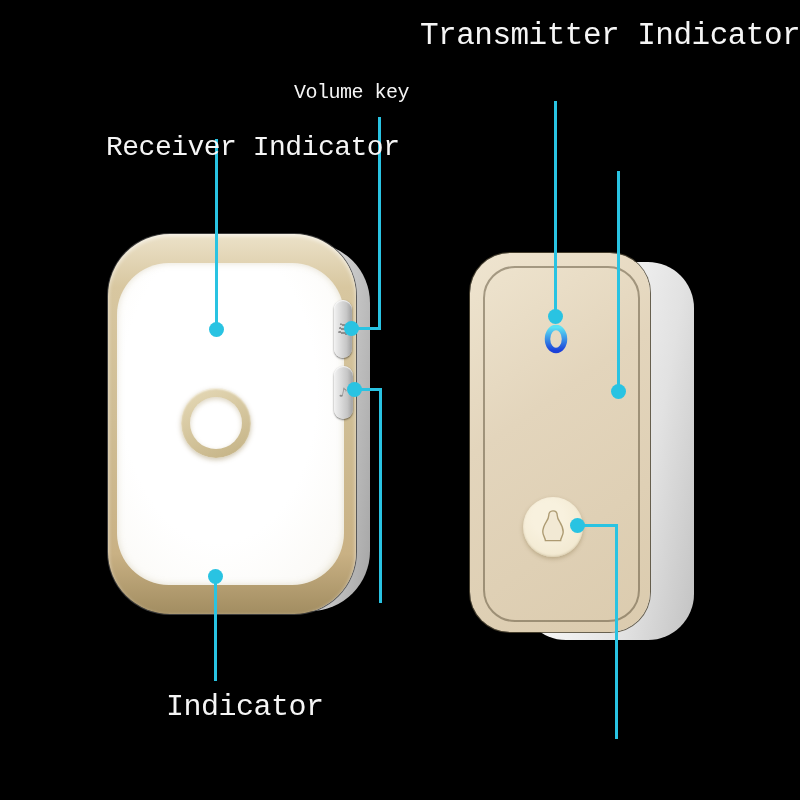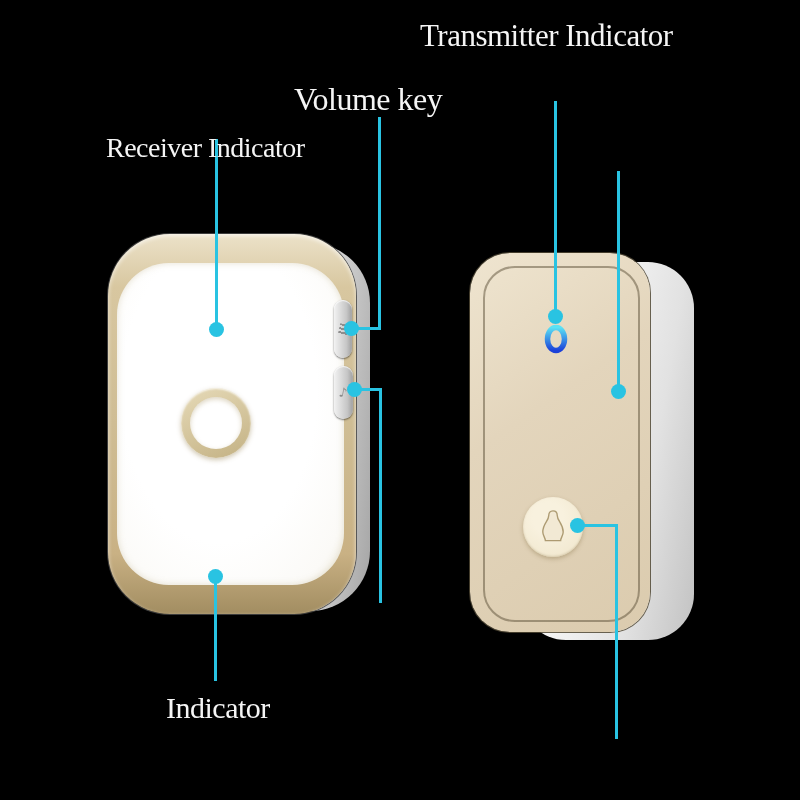--- a/index.html
+++ b/index.html
@@ -6,25 +6,25 @@
   body{
     width:800px;height:800px;overflow:hidden;
     background:var(--scene-background-color,#000);
     font-family:"Liberation Sans",sans-serif;
   }
   .stage{position:relative;width:800px;height:800px;background:var(--scene-background-color,#000);}
 
   
   .lbl{
     position:absolute;color:var(--scene-label-color,#f5f5f5);
-    font-family:Liberation Serif, serif;letter-spacing:-0.5px;
+    font-family:Liberation Mono, monospace;letter-spacing:-0.5px;
     line-height:1.1;white-space:nowrap;
   }
   #lbl-transmitter-indicator{left:420px;top:19px;font-size:31px;}
-  #lbl-volume-key{left:294px;top:82px;font-size:32px;}
+  #lbl-volume-key{left:294px;top:82px;font-size:20px;}
   #lbl-receiver-indicator{left:106px;top:97px;font-size:28px;margin-top:36px;}
   #lbl-transmitter{left:568px;top:128px;font-size:30px;}
   #lbl-music-key{left:303px;top:616px;font-size:30px;}
   #lbl-receiver{left:166px;top:691px;font-size:30px;}
   #lbl-bell-graphic{left:549px;top:740px;font-size:30px;}
 
   
   .cl{position:absolute;background:var(--scene-accent-color,#29c3e2);}
   .cl.v{width:3px;} .cl.h{height:3px;}
   .dot{position:absolute;width:15px;height:15px;border-radius:50%;

